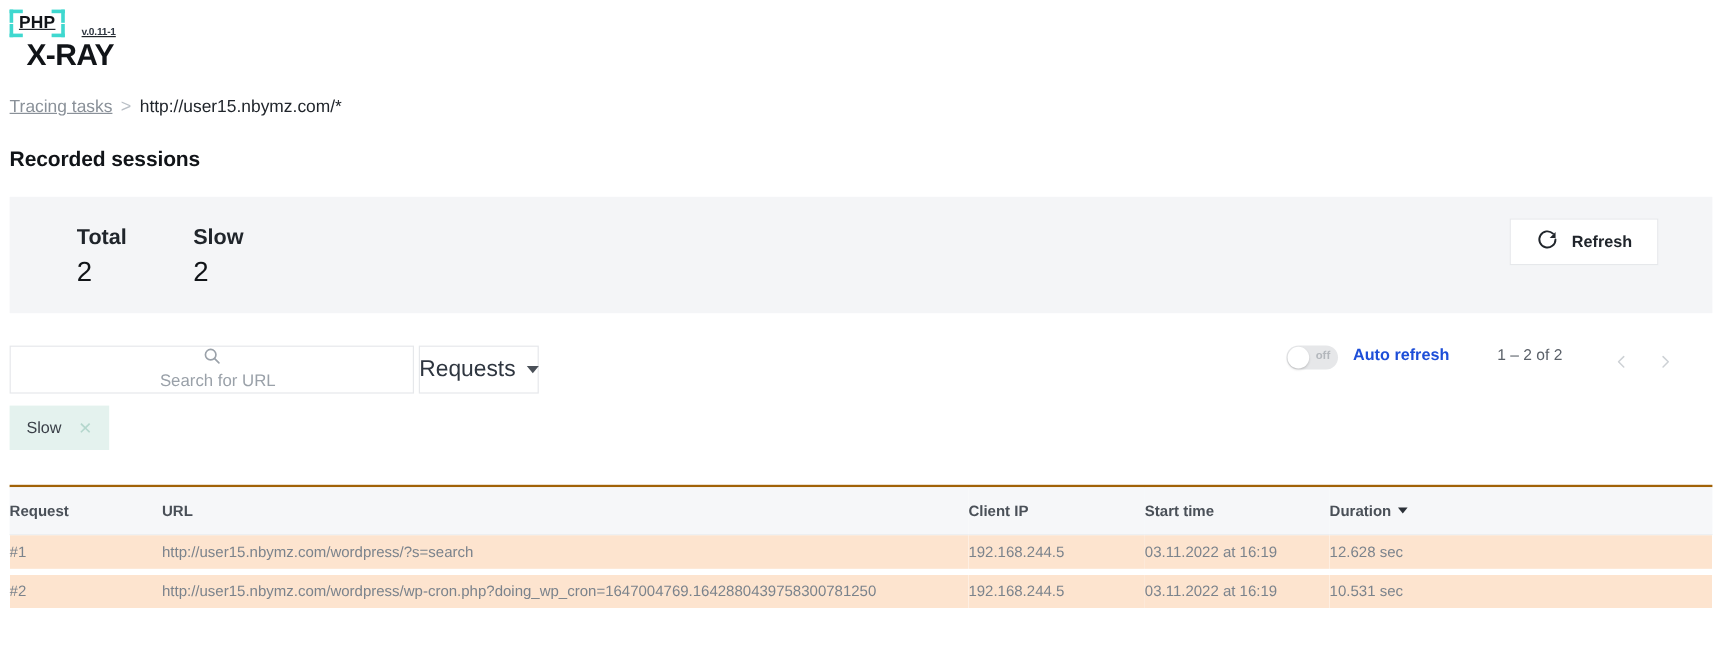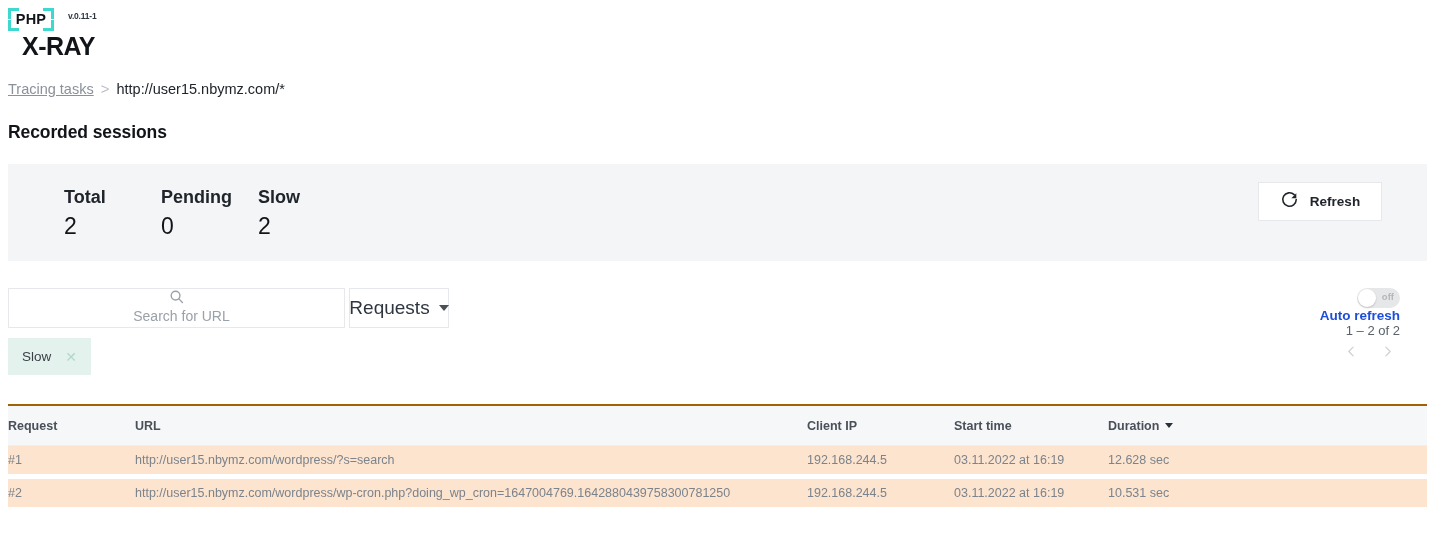--- a/index.html
+++ b/index.html
@@ -18,21 +18,22 @@
 
   
   .header {
     padding: 8px 0 0 8px;
     position: relative;
     height: 62px;
     box-sizing: border-box;
   }
   .logo-row {
     display: flex;
-    align-items: flex-start;
+    align-items: flex-end;
+    text-decoration: underline;
   }
   .php-badge {
     position: relative;
     width: 46px;
     height: 23px;
     display: flex;
     align-items: center;
     justify-content: center;
   }
   .php-badge .php-text {
@@ -205,23 +206,22 @@
     border-right: 5px solid transparent;
     border-top: 6px solid #4a5058;
   }
 
   .right-controls {
     position: absolute;
     right: 27px;
     top: 0;
     height: 40px;
     display: flex;
-    align-items: flex-end;
+    align-items: flex-start;
     gap: 0;
-    flex-direction: column;
   }
   .toggle {
     width: 43px;
     height: 20px;
     border-radius: 10px;
     background: #e6e7e9;
     position: relative;
     cursor: pointer;
     flex: none;
   }
@@ -383,24 +383,20 @@
   <span class="crumb-current">http://user15.nbymz.com/*</span>
 </div>
 
 <div class="page-title">Recorded sessions</div>
 
 <div class="stats-panel">
   <div class="stats-group">
     <div class="stat">
       <div class="stat-label">Total</div>
       <div class="stat-value">2</div>
-    </div>
-    <div class="stat">
-      <div class="stat-label">Pending</div>
-      <div class="stat-value">0</div>
     </div>
     <div class="stat">
       <div class="stat-label">Slow</div>
       <div class="stat-value">2</div>
     </div>
   </div>
   <div class="refresh-btn">
     <span>
       <svg width="19" height="19" viewBox="0 0 24 24" fill="none" stroke="#20252b" stroke-width="2" stroke-linecap="round" stroke-linejoin="round">
         <path d="M20.5 12a8.5 8.5 0 1 1-2.6-6.1"></path>

